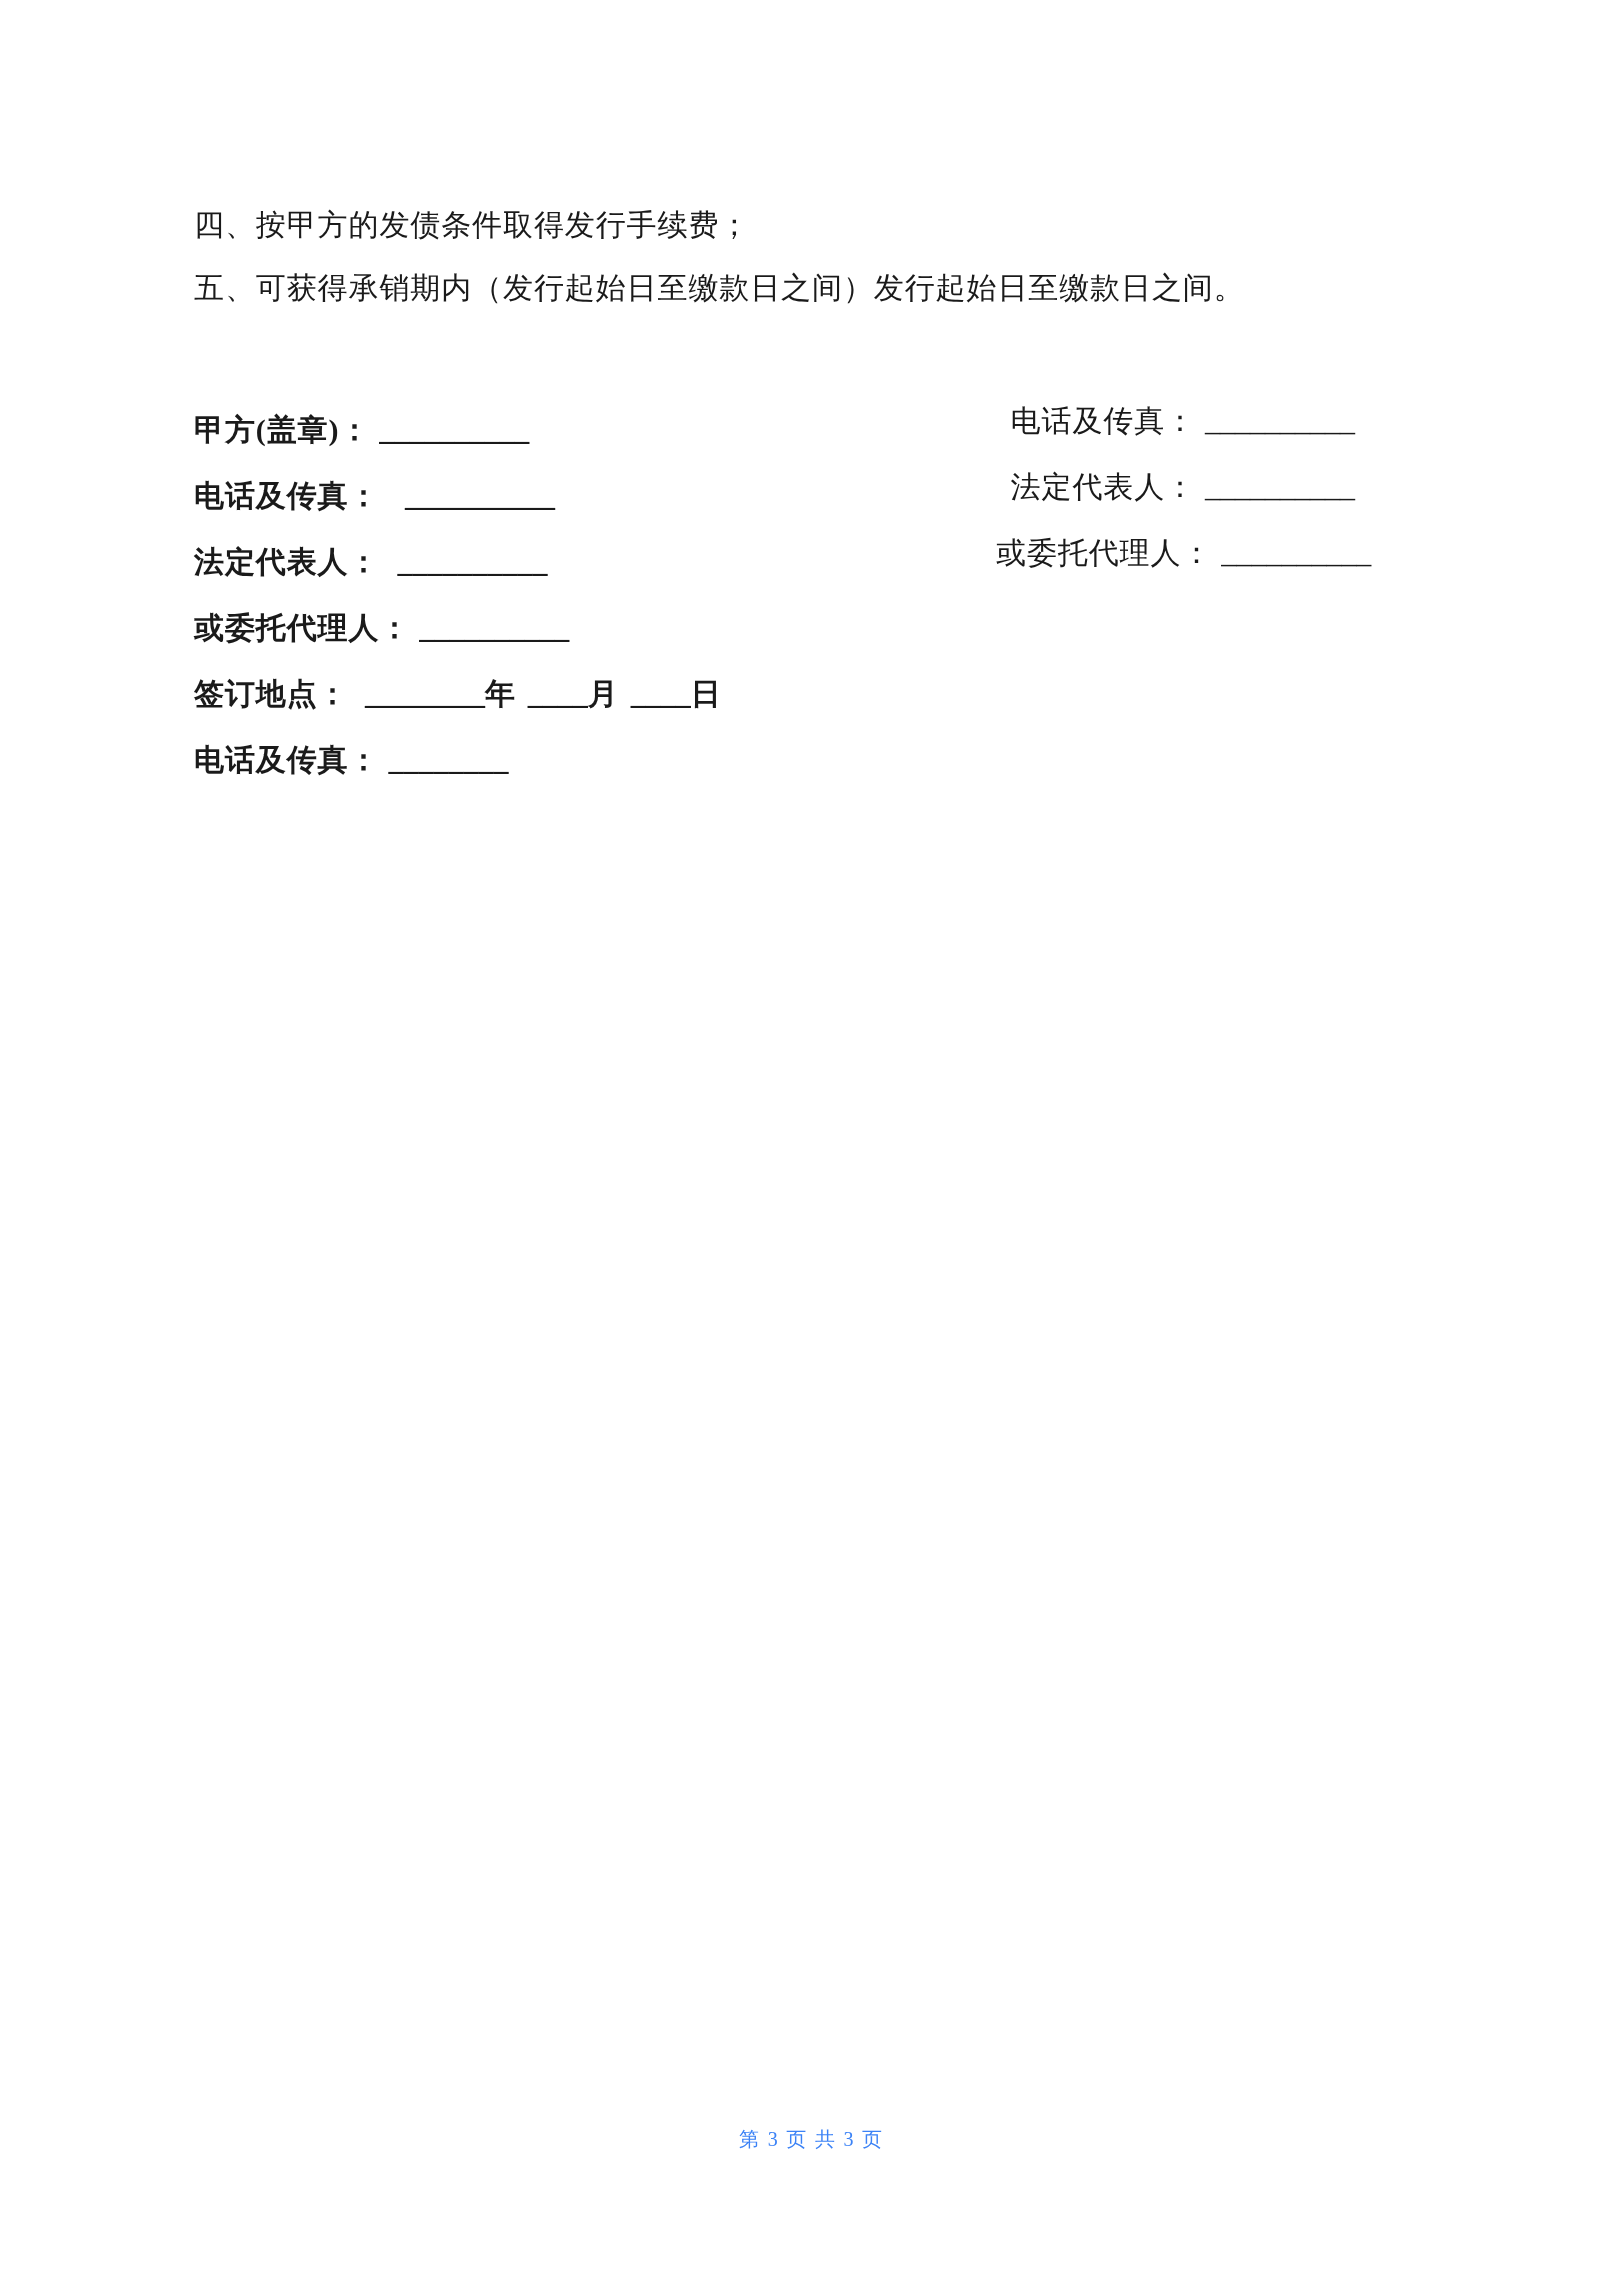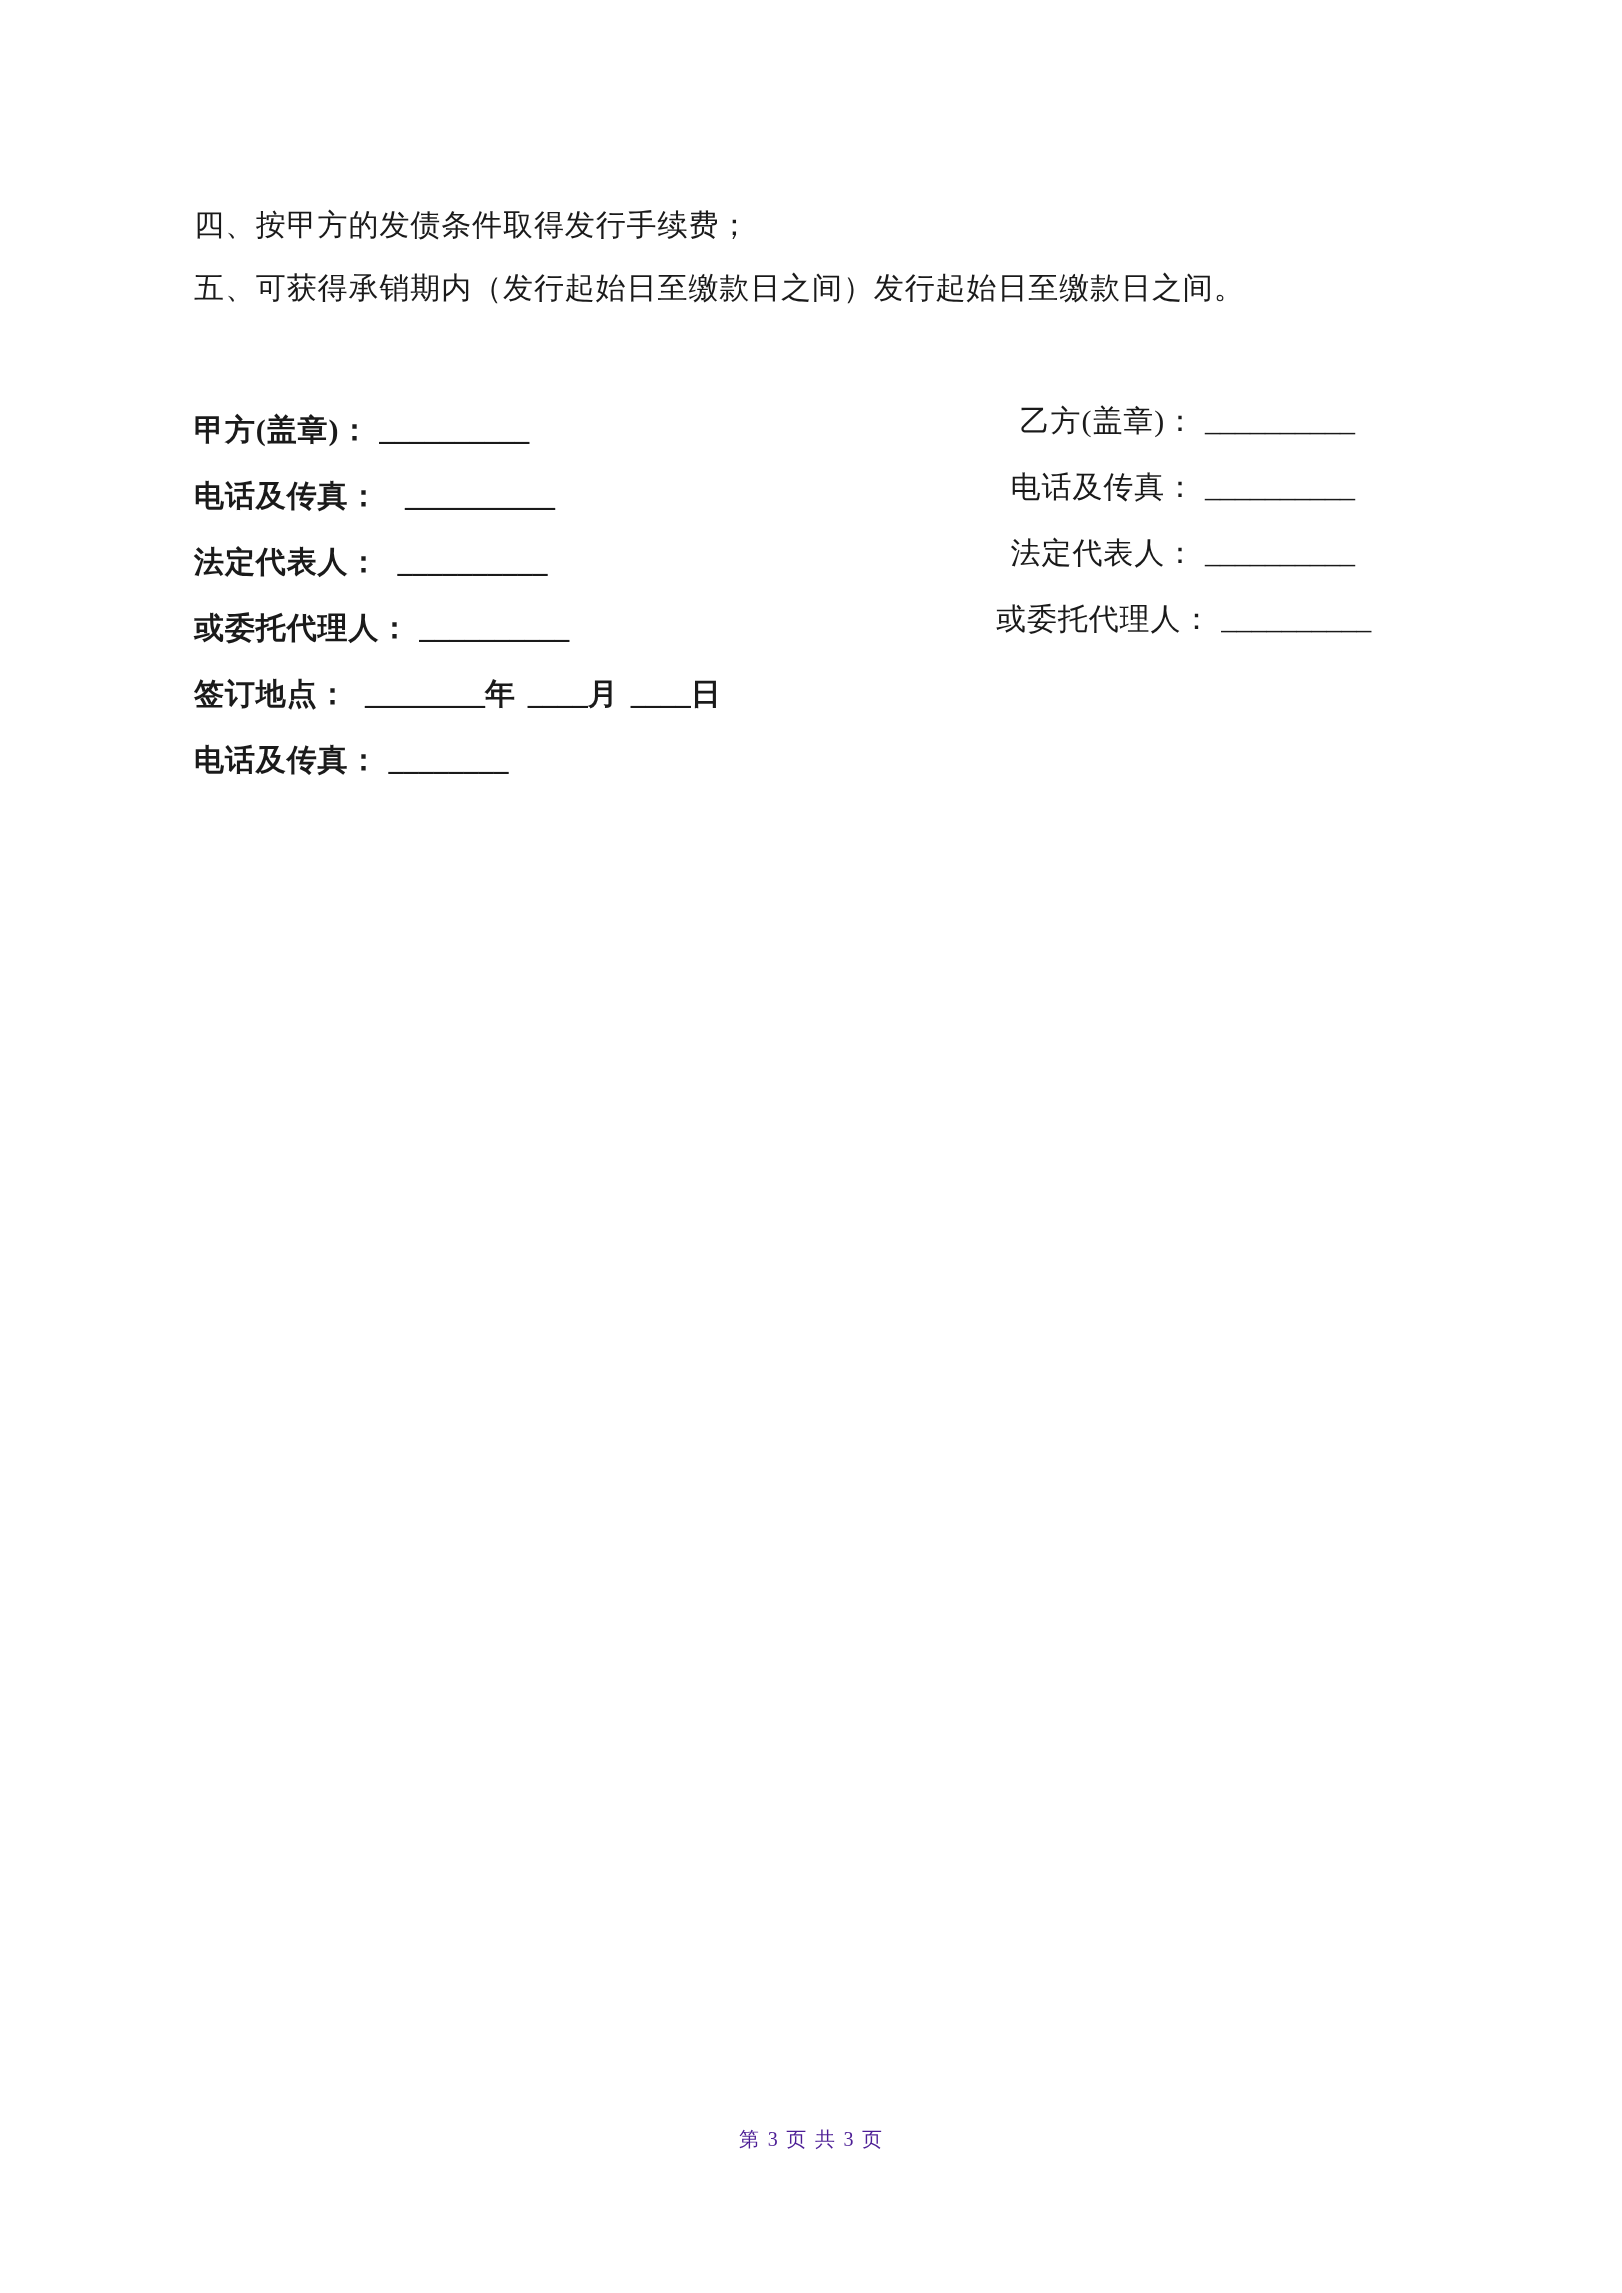--- a/index.html
+++ b/index.html
@@ -57,21 +57,21 @@
     margin-left: 12px;
   }
   .footer {
     position: absolute;
     top: 2126px;
     left: 0;
     width: 100%;
     text-align: center;
     font-size: 20px;
     letter-spacing: 1.8px;
-    color: #4c1d95;
+    color: #3b82f6;
   }
 </style>
 </head>
 <body>
 
 <div class="page">
 
   <div class="clause clause-4">四、按甲方的发债条件取得发行手续费；</div>
   <div class="clause clause-5">五、可获得承销期内（发行起始日至缴款日之间）发行起始日至缴款日之间。</div>
 
@@ -91,23 +91,20 @@
     <div class="sig-row">
       <span>签订地点：</span><span class="blank" style="margin-left:16.4px;">________</span><span>年</span><span class="blank blank-tight">____</span><span>月</span><span class="blank blank-tight">____</span><span>日</span>
     </div>
     <div class="sig-row">
       <span>电话及传真：</span><span class="blank">________</span>
     </div>
   </div>
 
   <div class="sig-col sig-right">
     <div class="sig-row">
-      <span>乙方(盖章)：</span><span class="blank">__________</span>
-    </div>
-    <div class="sig-row">
       <span>电话及传真：</span><span class="blank">__________</span>
     </div>
     <div class="sig-row">
       <span>法定代表人：</span><span class="blank">__________</span>
     </div>
     <div class="sig-row">
       <span>或委托代理人：</span><span class="blank">__________</span>
     </div>
   </div>
 

